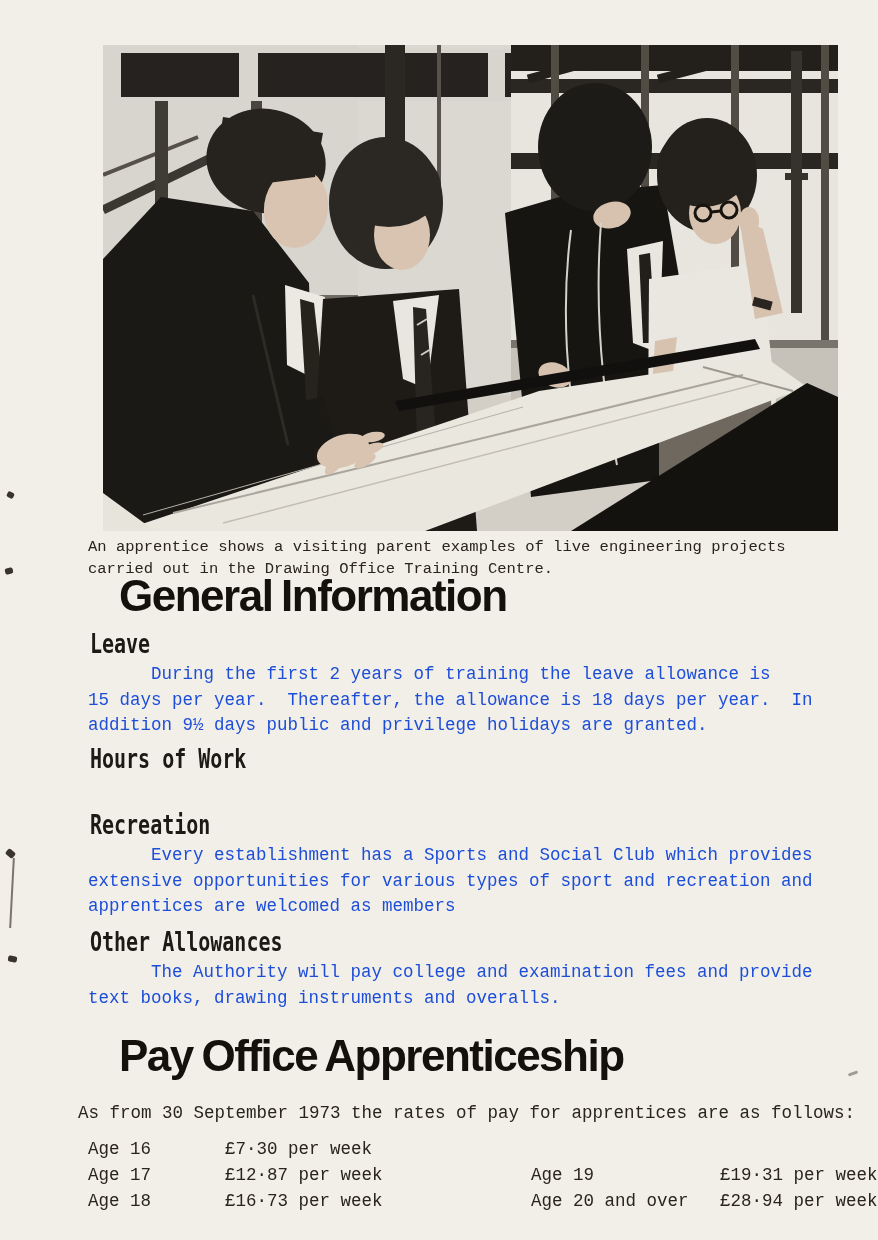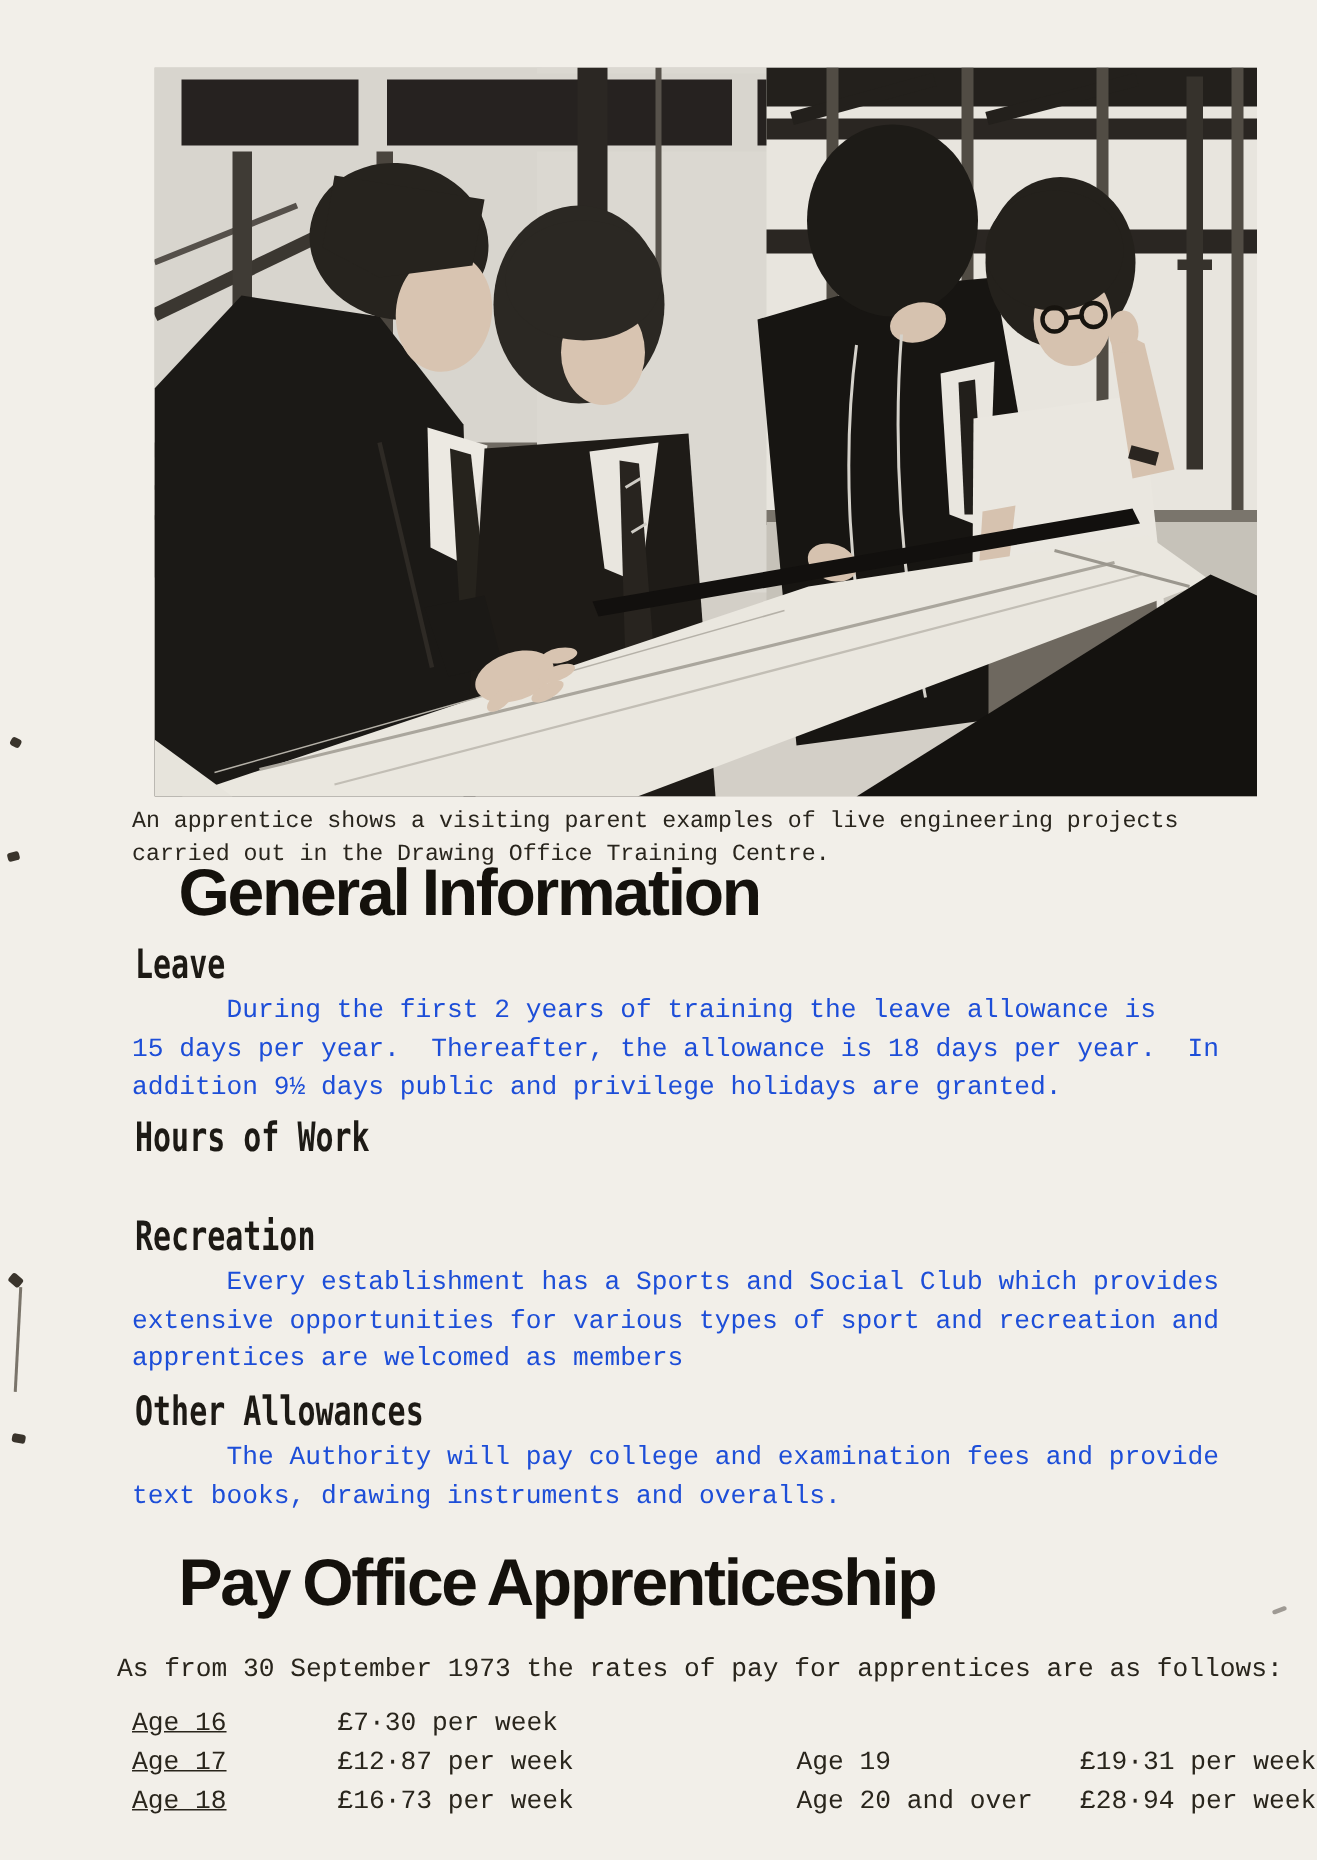--- a/index.html
+++ b/index.html
@@ -54,21 +54,21 @@
   }
   
   .pay-intro{
     position:absolute;left:78px;top:1101px;
     font-size:17.5px;line-height:25px;white-space:pre;color:#29251c;
   }
   .pay-col{position:absolute;font-size:17.5px;line-height:26px;color:#29251c;}
   .pay-col-left{left:88px;top:1136px;}
   .pay-col-right{left:483px;top:1162px;}
   .pay-row{display:flex;height:26px;}
-  .pay-col-left .age{width:137px;text-decoration:underline;}
+  .pay-col-left .age{width:137px;}
   .pay-col-right .age{width:189px;margin-left:48px;}
   .rate{white-space:pre;}
   
   .speck{position:absolute;background:#3a342c;border-radius:2px;}
   .speck.s1{left:7px;top:492px;width:7px;height:6px;transform:rotate(28deg);}
   .speck.s2{left:5px;top:568px;width:8px;height:6px;transform:rotate(-15deg);}
   .speck.s3{left:6px;top:850px;width:9px;height:7px;transform:rotate(40deg);}
   .speck.s4{left:8px;top:956px;width:9px;height:6px;transform:rotate(10deg);}
   .speck.s5{left:848px;top:1072px;width:10px;height:3px;opacity:.45;transform:rotate(-20deg);}
   .staple-line{

